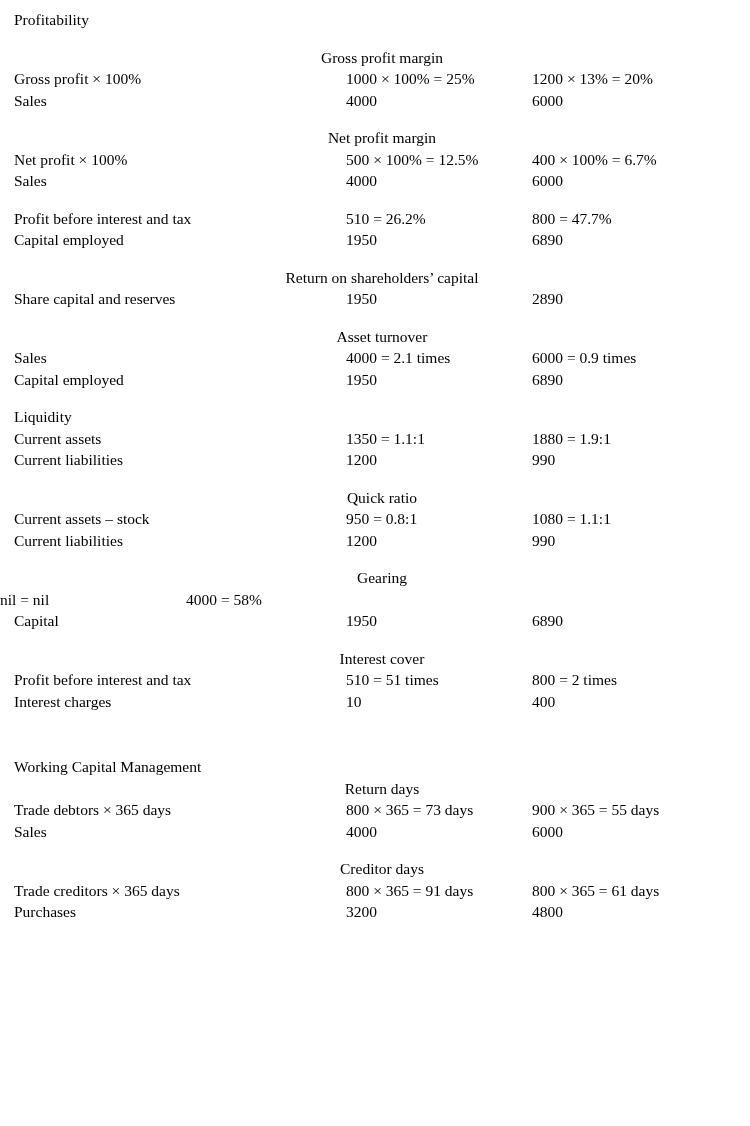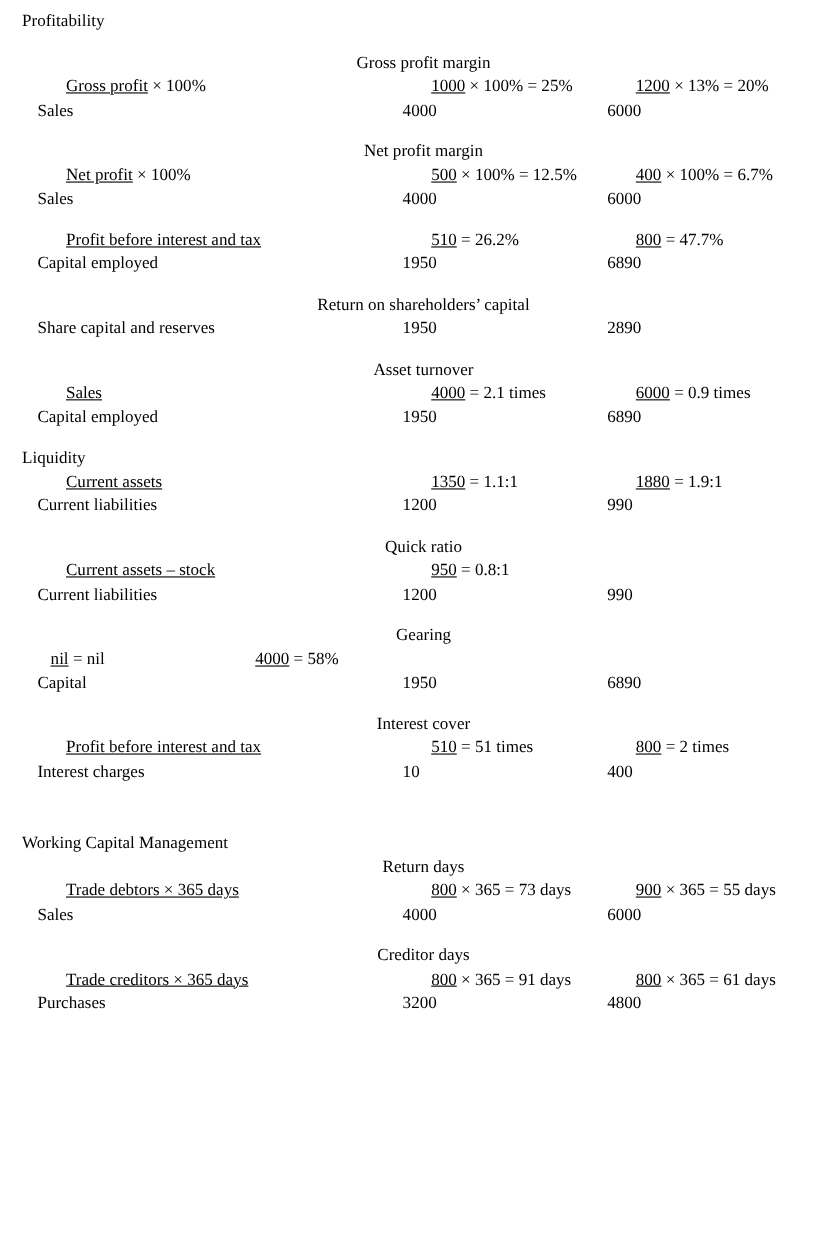--- a/index.html
+++ b/index.html
@@ -43,27 +43,25 @@
     width: 346px;
     padding-left: 14px;
     box-sizing: border-box;
   }
   .col-val {
     width: 186px;
     box-sizing: border-box;
   }
   .col-val.first { padding-left: 0; }
   .u {
-    text-decoration: underline;
-    margin-left: 26px;
   }
   .spacer-sm { height: 9px; }
   .spacer-md { height: 16px; }
   .spacer-xl { height: 44px; }
-  .line { line-height: 21.5px; padding-left: 20px; }
+  .line { line-height: 21.5px; }
 </style>
 </head>
 <body>
 
 <div class="page">
 
   <div class="spacer-sm"></div>
   <div class="plain-heading line">Profitability</div>
 
   <div class="spacer-md"></div>
@@ -157,20 +155,21 @@
     </div>
   </div>
 
   <div class="spacer-md"></div>
 
   <div class="section">
     <div class="italic-heading line">Quick ratio</div>
     <div class="row line">
       <div class="col-label"><span class="u">Current assets – stock</span><span></span></div>
       <div class="col-val first"><span class="u">950</span><span> = 0.8:1</span></div>
+      <div class="col-val"><span class="u">1080</span><span> = 1.1:1</span></div>
     </div>
     <div class="row line">
       <div class="col-label">Current liabilities</div>
       <div class="col-val first">1200</div>
       <div class="col-val">990</div>
     </div>
   </div>
 
   <div class="spacer-md"></div>
 

